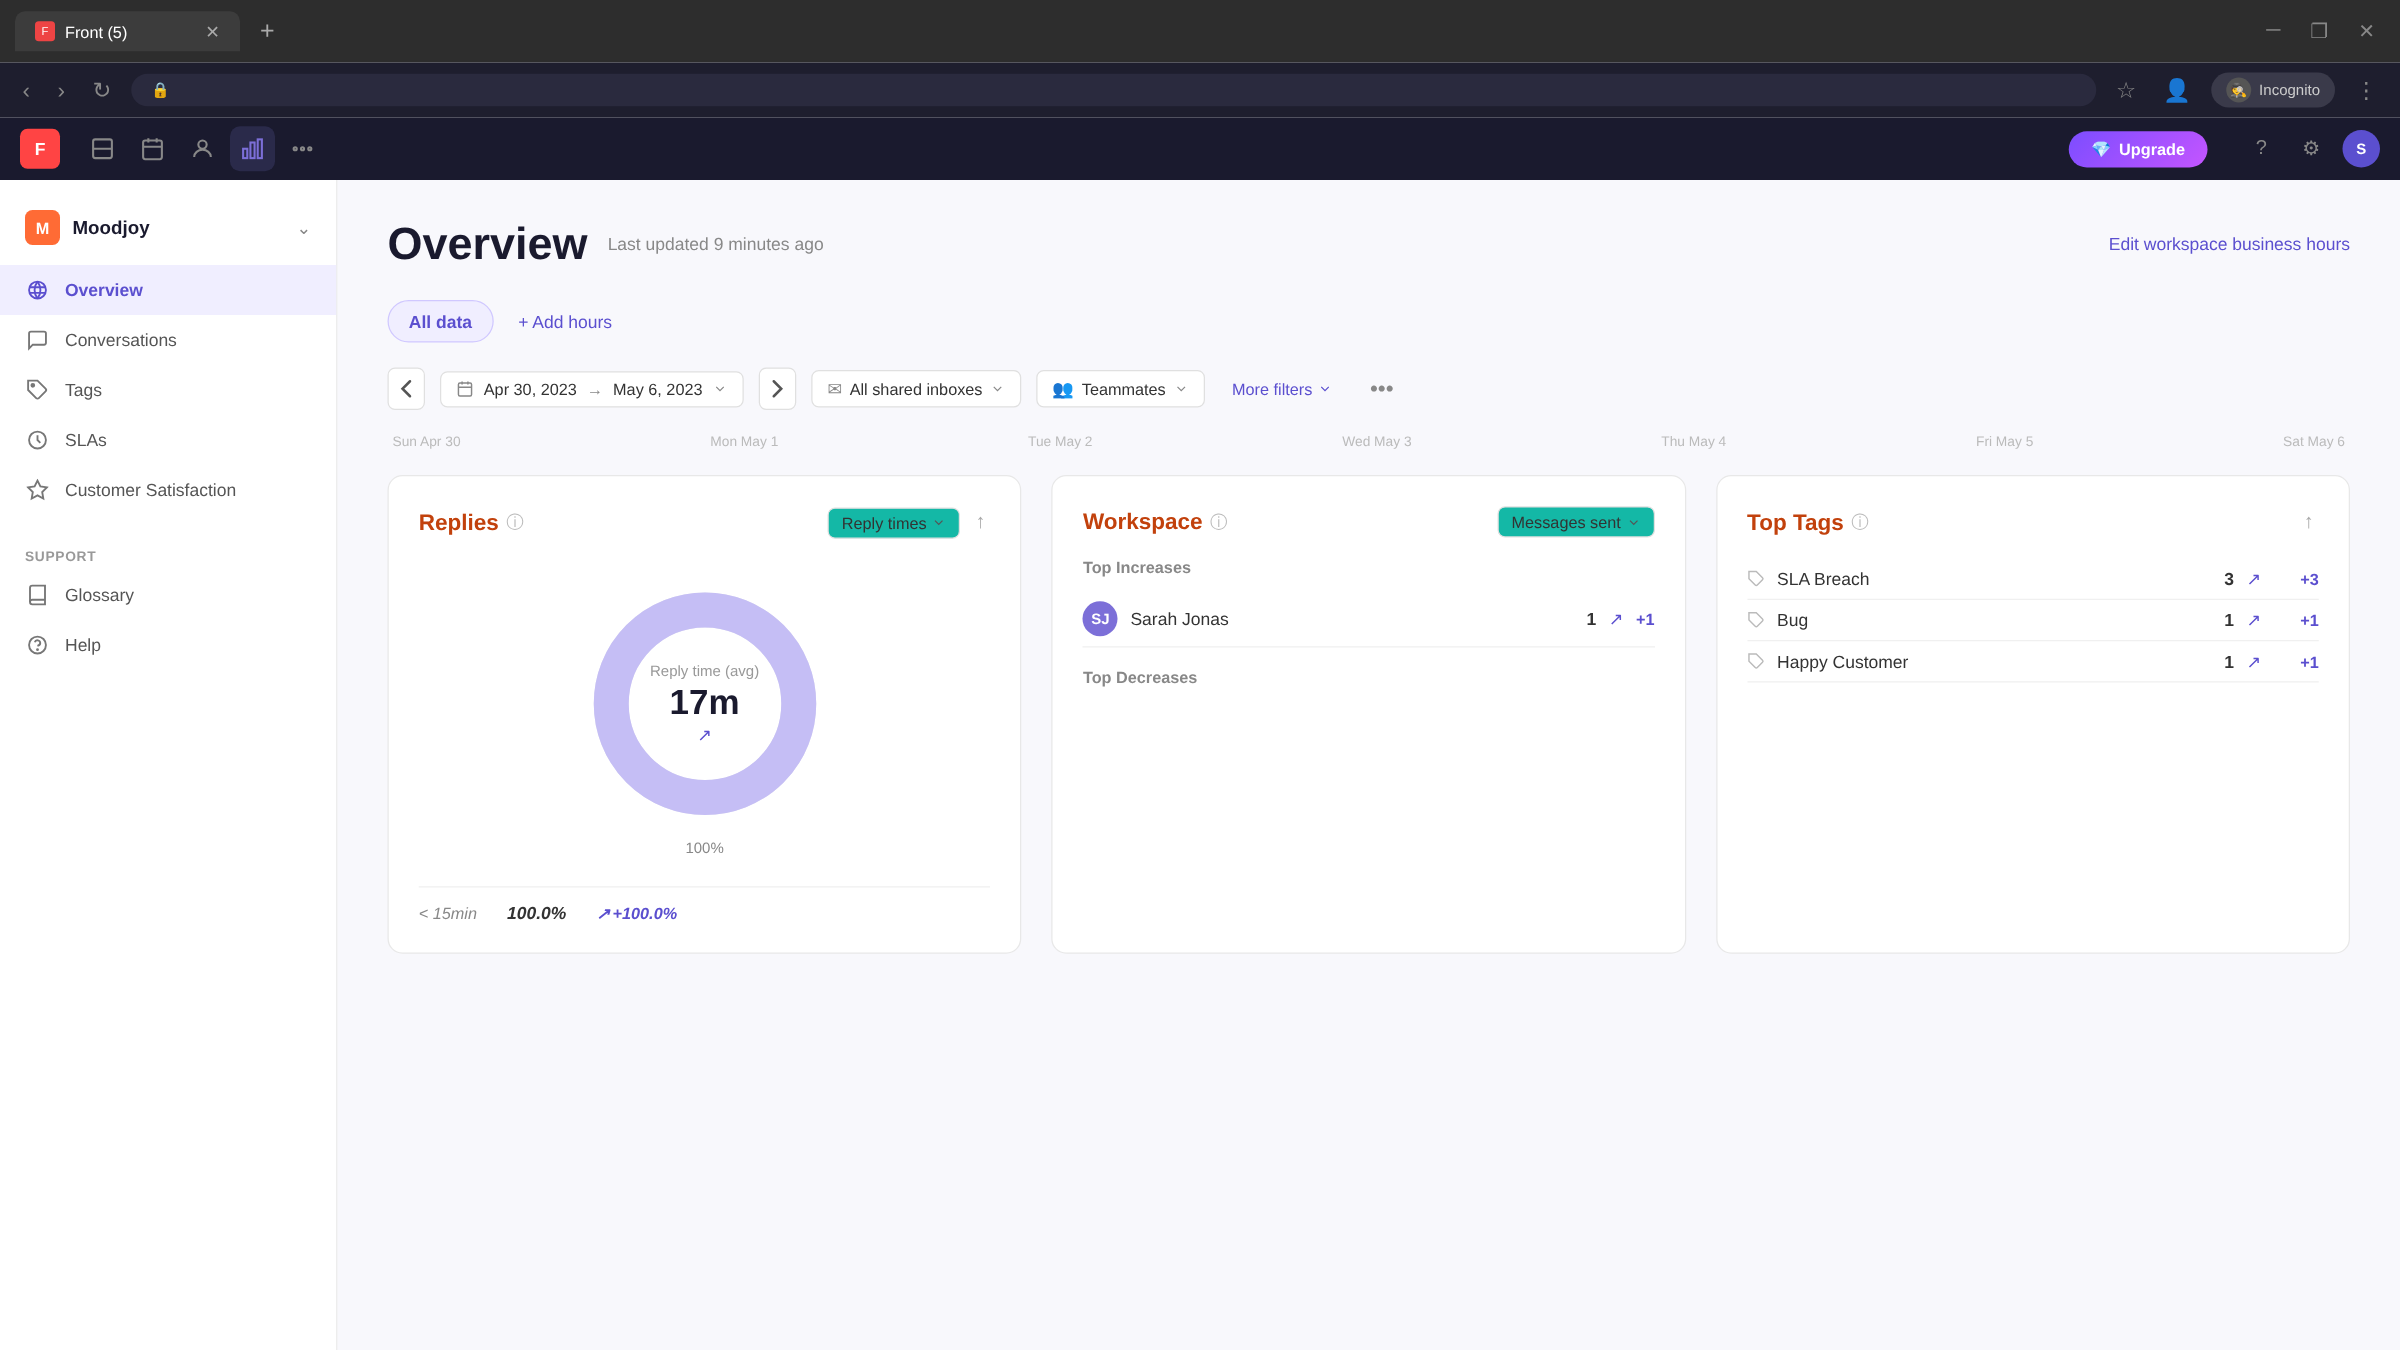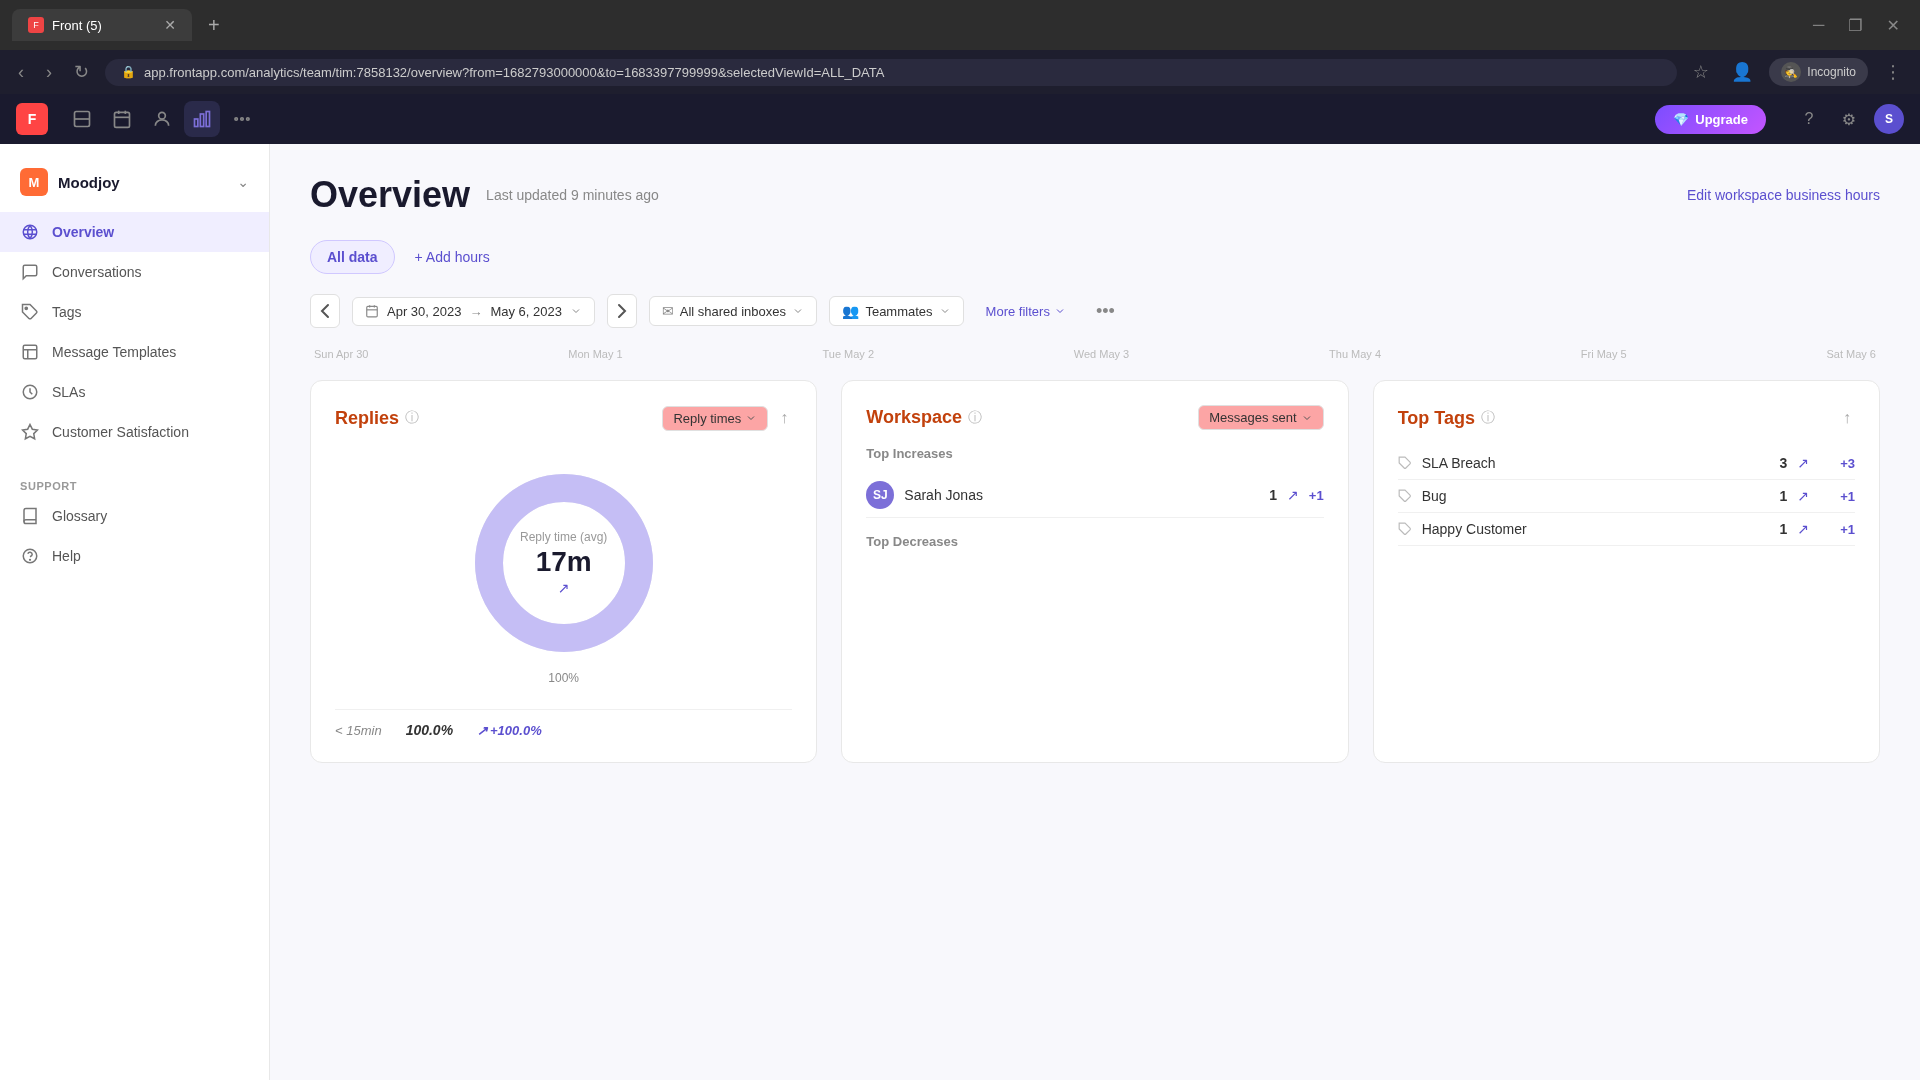--- a/index.html
+++ b/index.html
@@ -84,21 +84,21 @@
     
     .chart-dates { display: flex; justify-content: space-between; color: #bbb; font-size: 11px; margin-bottom: 20px; padding: 0 4px; }
 
     
     .stats-grid { display: grid; grid-template-columns: 1fr 1fr 1fr; gap: 24px; margin-top: 8px; }
     .stat-card { background: white; border-radius: 12px; padding: 24px; border: 1px solid #e8e8e8; }
     .stat-card-header { display: flex; align-items: center; justify-content: space-between; margin-bottom: 16px; }
     .stat-card-title { font-size: 18px; font-weight: 700; color: #c2410c; }
     .stat-card-controls { display: flex; align-items: center; gap: 8px; }
     .stat-info-icon { color: #bbb; font-size: 14px; cursor: pointer; }
-    .stat-dropdown { display: flex; align-items: center; gap: 4px; background: #fca5a5; border: 1px solid #e0e0e0; border-radius: 6px; padding: 4px 10px; font-size: 13px; color: #333; cursor: pointer; }
+    .stat-dropdown { display: flex; align-items: center; gap: 4px; background: #14b8a6; border: 1px solid #e0e0e0; border-radius: 6px; padding: 4px 10px; font-size: 13px; color: #333; cursor: pointer; }
     .stat-export { color: #aaa; font-size: 16px; cursor: pointer; padding: 4px; }
 
     
     .donut-container { display: flex; flex-direction: column; align-items: center; padding: 16px 0 8px; }
     .donut-wrapper { position: relative; width: 200px; height: 200px; display: flex; align-items: center; justify-content: center; }
     .donut-center { position: absolute; text-align: center; }
     .donut-label { font-size: 12px; color: #999; }
     .donut-value { font-size: 28px; font-weight: 700; color: #1a1a2e; margin: 2px 0; }
     .donut-trend { color: #5b4fcf; font-size: 14px; }
     .donut-pct { font-size: 12px; color: #888; margin-top: 8px; }
@@ -147,21 +147,20 @@
   <button class="win-btn">❐</button>
   <button class="win-btn">✕</button>
 </div>
 
 <div class="address-bar">
   <button class="nav-btn">‹</button>
   <button class="nav-btn">›</button>
   <button class="nav-btn">↻</button>
   <div class="url-bar">
     <span class="url-lock">🔒</span>
-    <span class="url-text">app.frontapp.com/analytics/team/tim:7858132/overview?from=1682793000000&amp;to=1683397799999&amp;selectedViewId=ALL_DATA</span>
   </div>
   <button class="nav-btn">☆</button>
   <button class="nav-btn">👤</button>
   <div class="incognito-btn">
     <div class="incognito-icon">🕵</div>
     <span>Incognito</span>
   </div>
   <button class="nav-btn">⋮</button>
 </div>
 
@@ -247,30 +246,20 @@
         <svg width="18" height="18" viewBox="0 0 24 24" fill="none" stroke="#777" stroke-width="2">
             <path d="M20.59 13.41l-7.17 7.17a2 2 0 0 1-2.83 0L2 12V2h10l8.59 8.59a2 2 0 0 1 0 2.82z"></path>
             <circle cx="7" cy="7" r="1.5" fill="#777"></circle>
           </svg>
       </div>
       <span class="nav-label">Tags</span>
     </div>
     <div class="nav-item">
       <div class="nav-icon">
         <svg width="18" height="18" viewBox="0 0 24 24" fill="none" stroke="#777" stroke-width="2">
-            <rect x="3" y="3" width="18" height="18" rx="2"></rect>
-            <line x1="3" y1="9" x2="21" y2="9"></line>
-            <line x1="9" y1="21" x2="9" y2="9"></line>
-          </svg>
-      </div>
-      <span class="nav-label">Message Templates</span>
-    </div>
-    <div class="nav-item">
-      <div class="nav-icon">
-        <svg width="18" height="18" viewBox="0 0 24 24" fill="none" stroke="#777" stroke-width="2">
             <circle cx="12" cy="12" r="9"></circle>
             <polyline points="12 7 12 12 15 15"></polyline>
           </svg>
       </div>
       <span class="nav-label">SLAs</span>
     </div>
     <div class="nav-item">
       <div class="nav-icon">
         <svg width="18" height="18" viewBox="0 0 24 24" fill="none" stroke="#777" stroke-width="2">
             <polygon points="12 2 15.09 8.26 22 9.27 17 14.14 18.18 21.02 12 17.77 5.82 21.02 7 14.14 2 9.27 8.91 8.26 12 2"></polygon>

